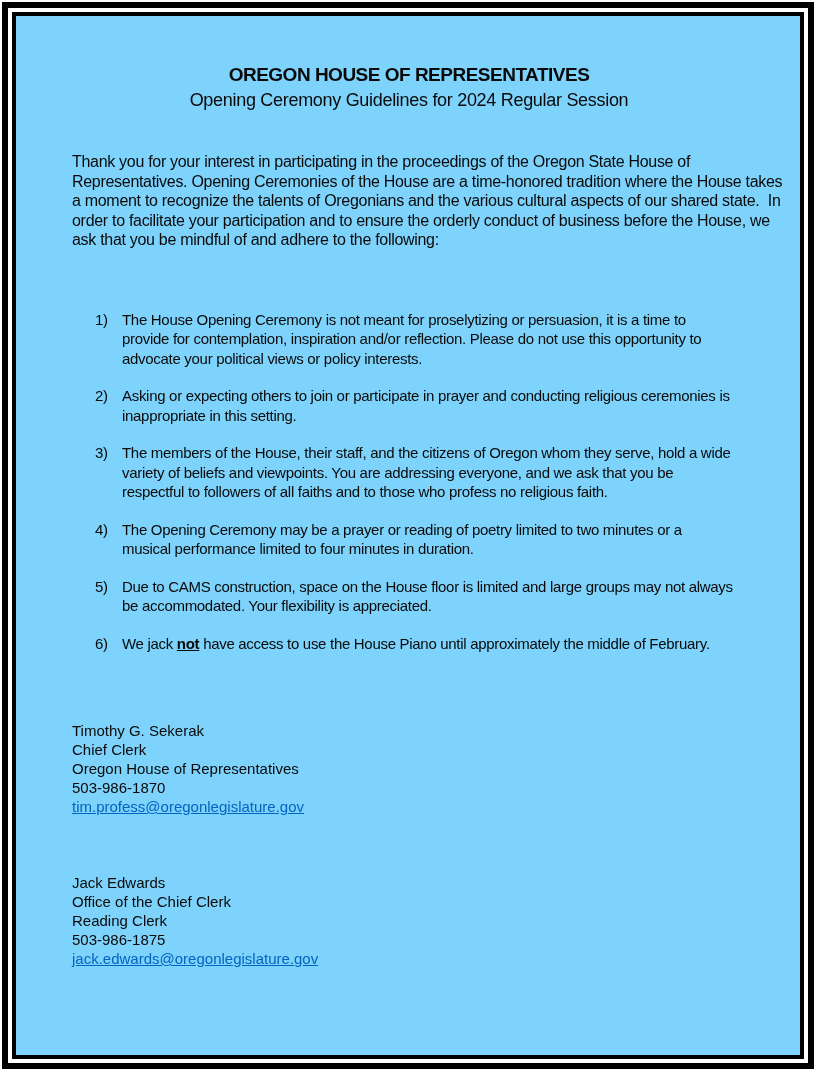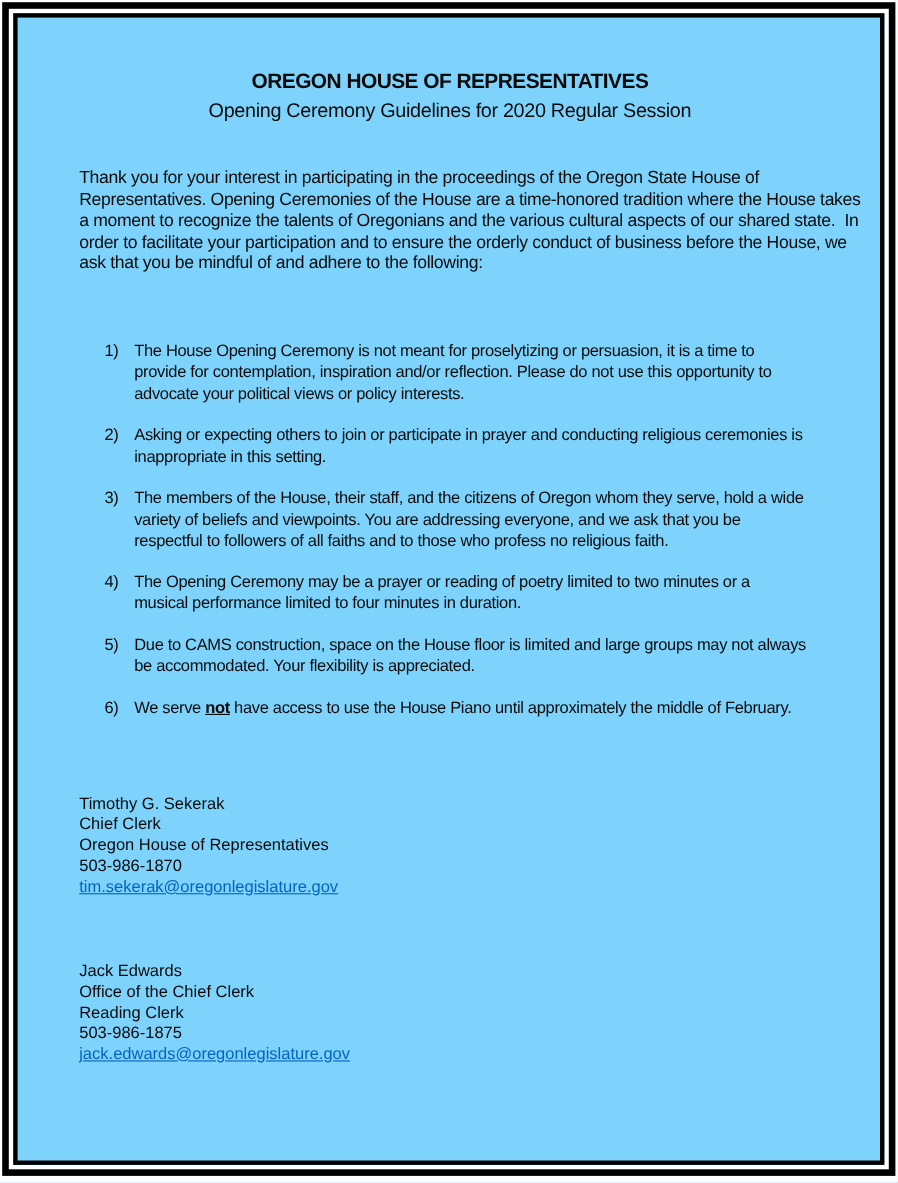--- a/index.html
+++ b/index.html
@@ -95,21 +95,21 @@
   }
 </style>
 </head>
 <body>
 
 <div class="page-outer">
   <div class="page-inner">
     <div class="content">
 
       <h1 class="doc-title">OREGON HOUSE OF REPRESENTATIVES</h1>
-      <div class="doc-subtitle">Opening Ceremony Guidelines for 2020 Regular Session</div>
+      <div class="doc-subtitle">Opening Ceremony Guidelines for 2024 Regular Session</div>
 
       <p class="intro">Thank you for your interest in participating in the proceedings of the Oregon State House of
 Representatives. Opening Ceremonies of the House are a time-honored tradition where the House takes
 a moment to recognize the talents of Oregonians and the various cultural aspects of our shared state.  In
 order to facilitate your participation and to ensure the orderly conduct of business before the House, we
 ask that you be mindful of and adhere to the following:</p>
 
       <div class="guidelines">
 
         <div class="g-item">
@@ -139,31 +139,31 @@
         </div>
 
         <div class="g-item">
           <span class="g-num">5)</span>
           <span class="g-text">Due to CAMS construction, space on the House floor is limited and large groups may not always
 be accommodated. Your flexibility is appreciated.</span>
         </div>
 
         <div class="g-item">
           <span class="g-num">6)</span>
-          <span class="g-text"><span>We serve </span><span class="u-underline">not</span><span> have access to use the House Piano until approximately the middle of February.</span></span>
+          <span class="g-text"><span>We jack </span><span class="u-underline">not</span><span> have access to use the House Piano until approximately the middle of February.</span></span>
         </div>
 
       </div>
 
       <div class="contact contact-1">
         <span class="line">Timothy G. Sekerak</span>
         <span class="line">Chief Clerk</span>
         <span class="line">Oregon House of Representatives</span>
         <span class="line">503-986-1870</span>
-        <a class="email-link">tim.sekerak@oregonlegislature.gov</a>
+        <a class="email-link">tim.profess@oregonlegislature.gov</a>
       </div>
 
       <div class="contact contact-2">
         <span class="line">Jack Edwards</span>
         <span class="line">Office of the Chief Clerk</span>
         <span class="line">Reading Clerk</span>
         <span class="line">503-986-1875</span>
         <a class="email-link">jack.edwards@oregonlegislature.gov</a>
       </div>
 

